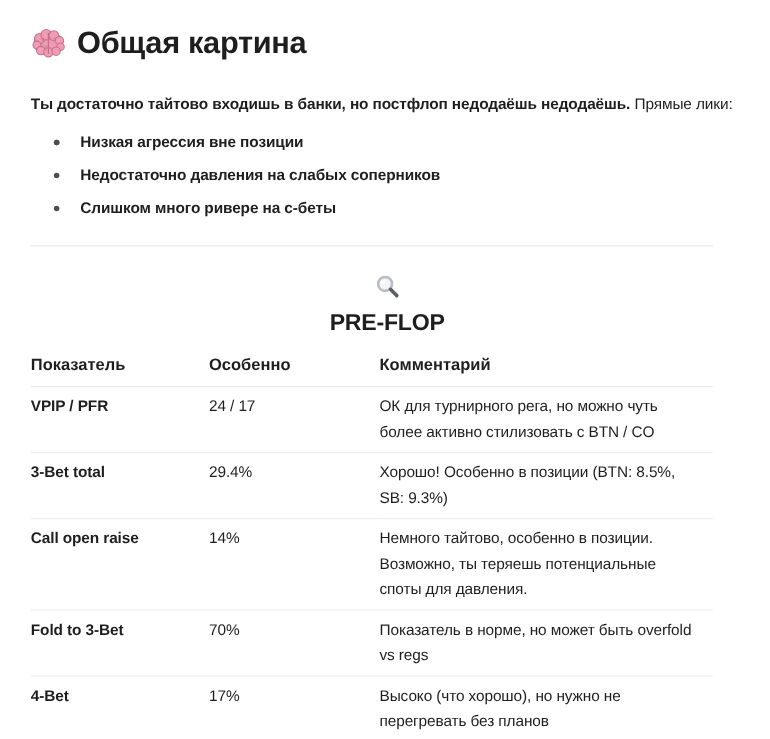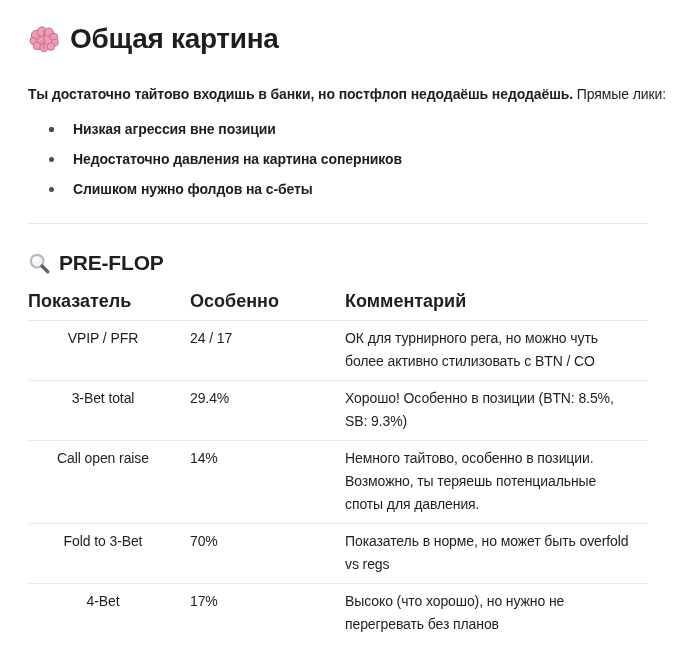--- a/index.html
+++ b/index.html
@@ -46,49 +46,50 @@
     border: none; border-top: 1px solid #e6e6e4;
     width: 620px; margin-top: 19px;
   }
 
   
   .section-title {
     margin-top: 25px;
     display: flex; align-items: center; gap: 8px;
     font-size: 21px; font-weight: 700; line-height: 28px;
     letter-spacing: -0.2px;
+    flex-direction: column;
   }
   .section-icon { width: 23px; height: 23px; flex: 0 0 auto; }
 
   
   table.stats {
     margin-top: 12px;
     width: 620px;
     border-collapse: collapse;
     table-layout: fixed;
   }
   .col-metric  { width: 162px; }
   .col-value   { width: 155px; }
   .col-comment { width: 303px; }
   table.stats th {
     text-align: left;
-    font-size: 18px; font-weight: 700;
+    font-size: 15px; font-weight: 700;
     padding: 2px 10px 9px 0;
     border-bottom: 1px solid #e9e9e7;
     line-height: 20px;
   }
   table.stats td {
     vertical-align: top;
     font-size: 14px; line-height: 23px;
     padding: 6px 12px 7px 0;
     border-bottom: 1px solid #ececea;
     letter-spacing: -0.1px;
   }
   table.stats tr:last-child td { border-bottom: none; }
-  td.metric { font-weight: 400; padding-right: 6px; text-align: center; }
+  td.metric { font-weight: 700; padding-right: 6px; }
 </style>
 </head>
 <body>
 
 <div class="page">
 
   <h1 class="page-title">
     <svg class="title-icon" viewBox="0 0 32 32" aria-hidden="true">
       <g stroke="#c9718c" stroke-width="1" fill="#ef9cb4">
         <ellipse cx="16" cy="16.5" rx="13" ry="10.5"></ellipse>
@@ -106,22 +107,22 @@
       <path d="M9 12 q3 2 1 5 M22 11 q-2 3 1 5 M12 18 q3 1 2 5" stroke="#d886a0" stroke-width="1.1" fill="none"></path>
     </svg>
     <span>Общая картина</span>
   </h1>
 
   <p class="intro"><span class="b">Ты достаточно тайтово входишь в банки, но постфлоп недодаёшь недодаёшь.</span><span> Прямые лики:</span></p>
 
   <ul class="leaks">
     <li><span class="bullet-dot"></span></li>
     <li><span class="bullet-dot"></span><span>Низкая агрессия вне позиции</span></li>
-    <li><span class="bullet-dot"></span><span>Недостаточно давления на картина соперников</span></li>
-    <li><span class="bullet-dot"></span><span>Слишком нужно фолдов на с-беты</span></li>
+    <li><span class="bullet-dot"></span><span>Недостаточно давления на слабых соперников</span></li>
+    <li><span class="bullet-dot"></span><span>Слишком много ривере на с-беты</span></li>
   </ul>
 
   <hr class="section-divider">
 
   <h2 class="section-title">
     <svg class="section-icon" viewBox="0 0 24 24" aria-hidden="true">
       <circle cx="9.5" cy="9.5" r="6.6" fill="#f4f5f6" stroke="#b9bdc3" stroke-width="2.4"></circle>
       <circle cx="7.4" cy="7.4" r="2.2" fill="#ffffff" opacity="0.9"></circle>
       <line x1="14.6" y1="14.6" x2="20.6" y2="20.6" stroke="#5d6066" stroke-width="3.4" stroke-linecap="round"></line>
     </svg>

